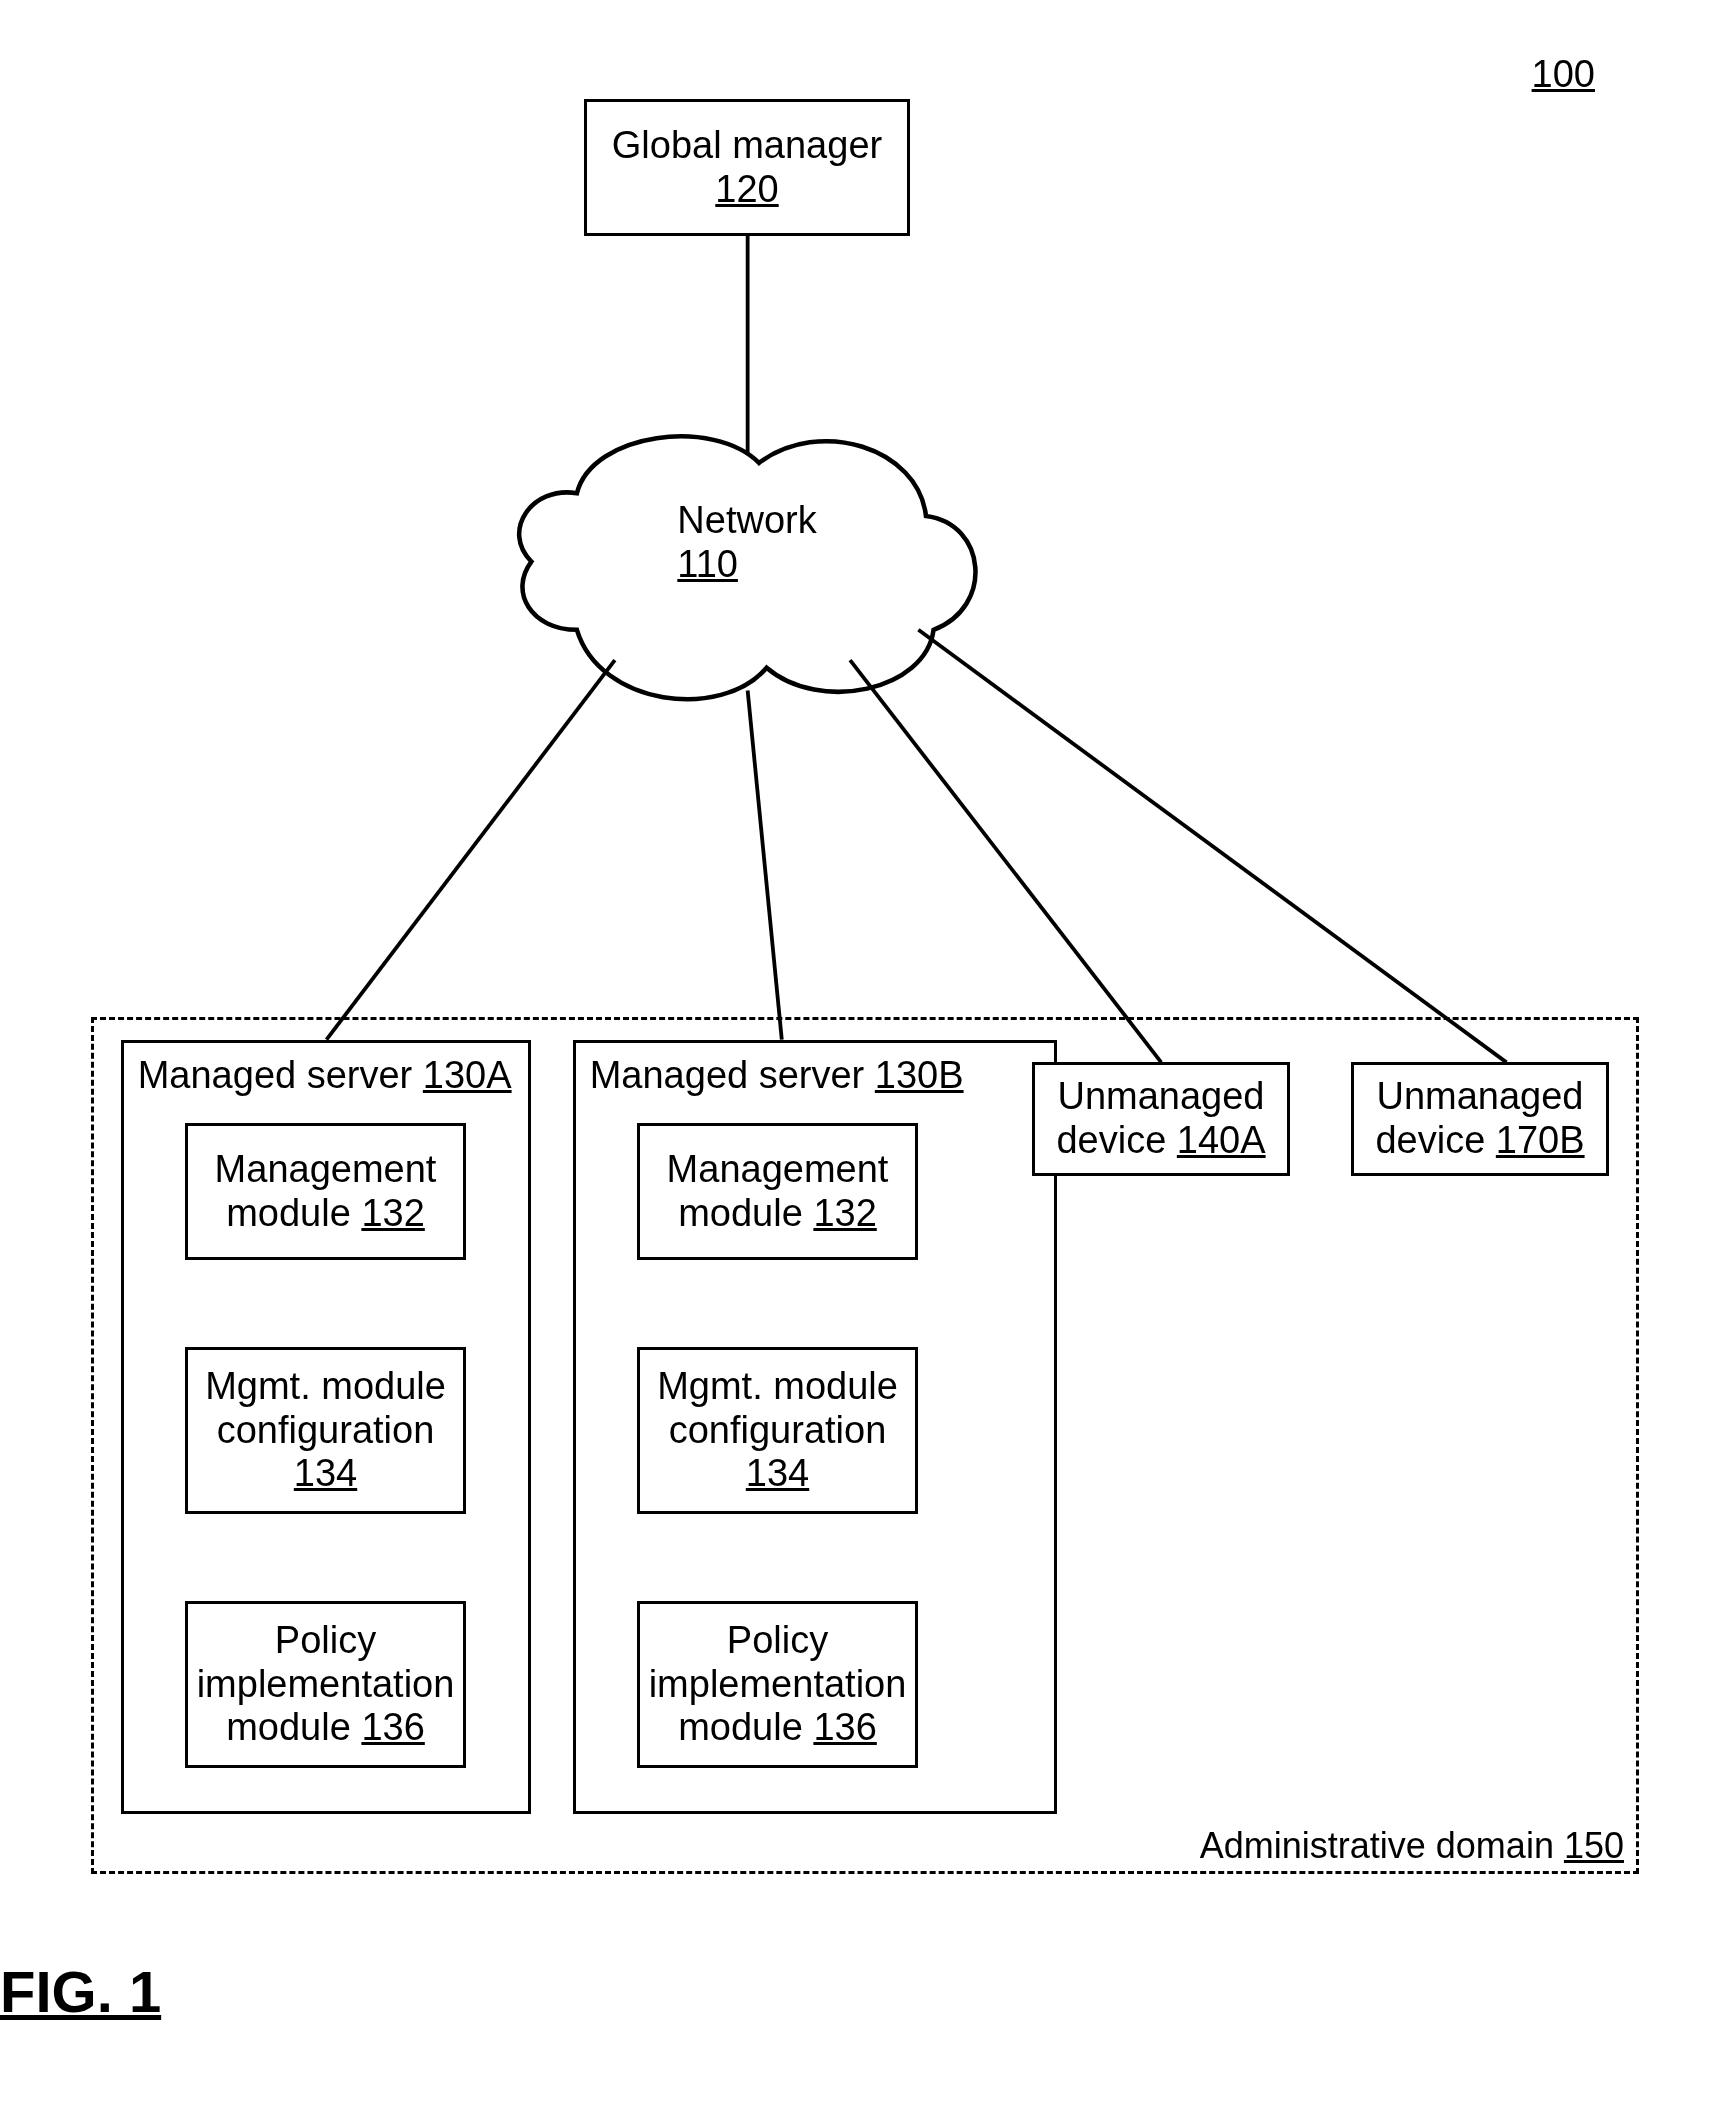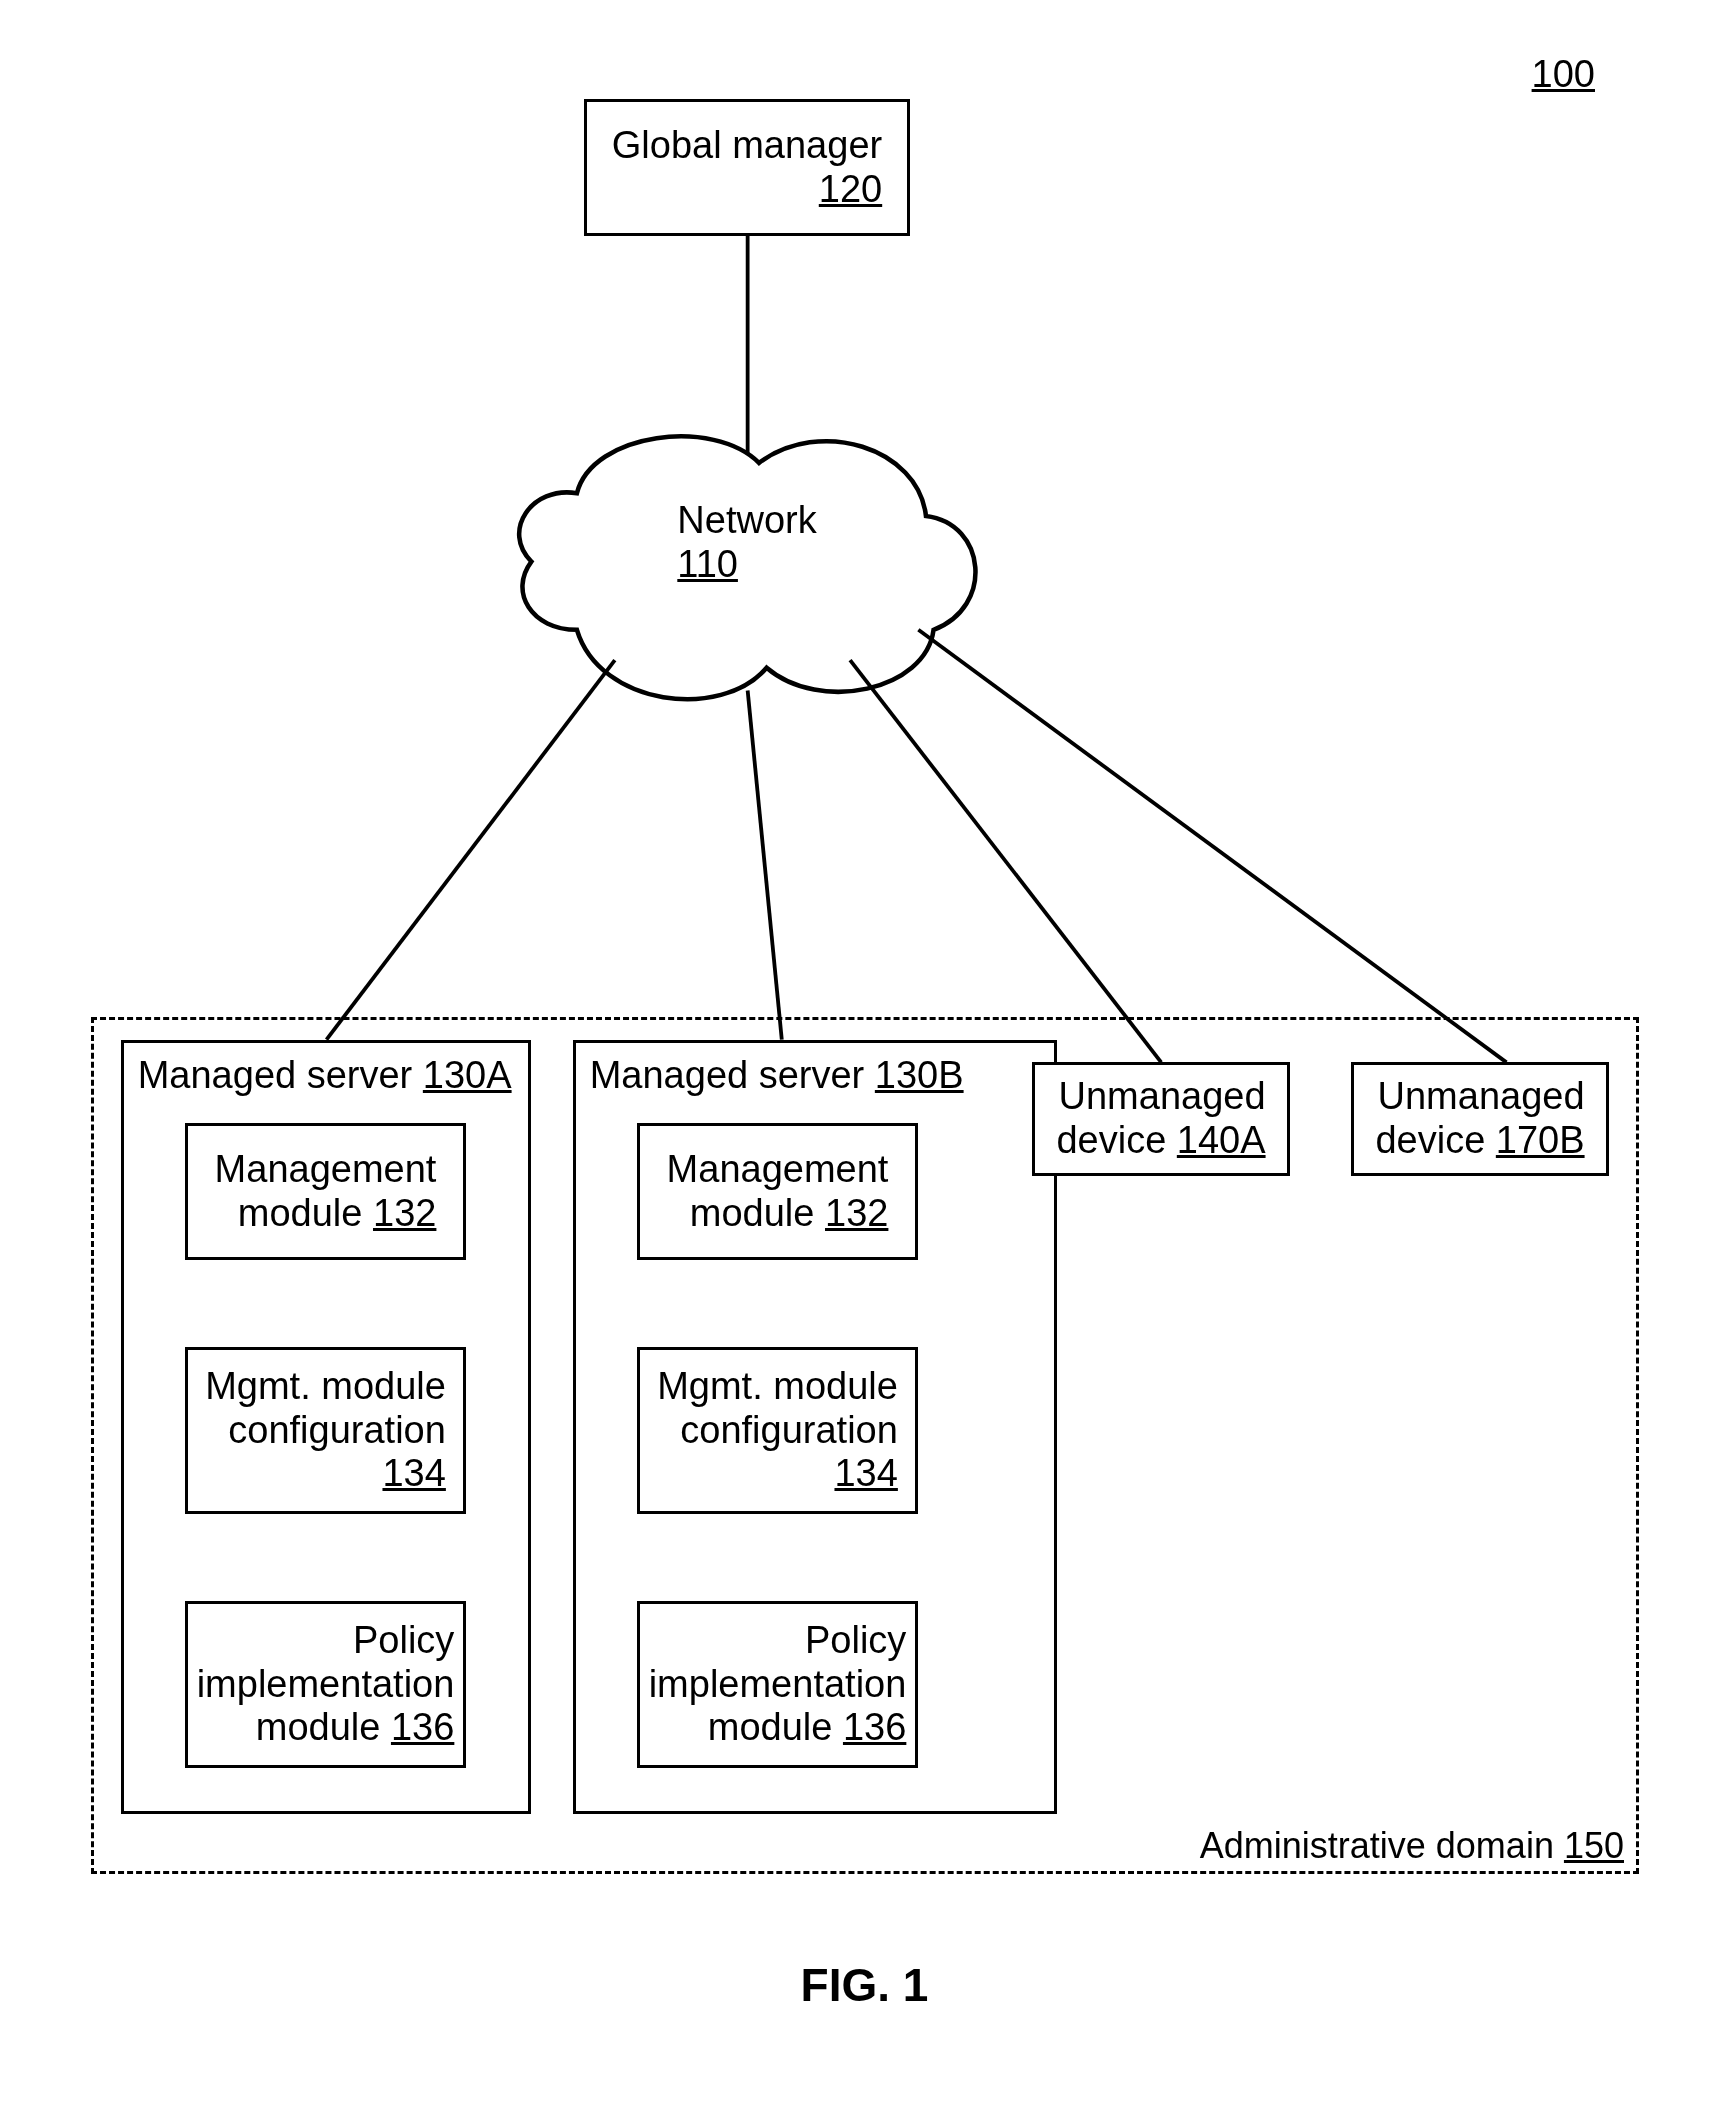--- a/index.html
+++ b/index.html
@@ -12,40 +12,41 @@
   .canvas {
     position: relative;
     width: 1729px;
     height: 2108px;
     background: #fff;
   }
   .abs { position: absolute; }
   .box {
     border: 3.8px solid #000;
     background: #fff;
-    text-align: right;
+    text-align: center;
   }
   .figref {
     text-align: right;
     font-size: 38px;
     text-decoration: underline;
   }
   .bigtxt { font-size: 38px; line-height: 1.15; }
   .under { text-decoration: underline; }
   .center { display:flex; flex-direction:column; align-items:center; justify-content:center; }
   .domain {
     border: 3.8px dashed #000;
   }
   .domlabel {
     font-size: 36px;
   }
   .figtitle {
-    font-size: 46px;
+    font-size: 58px;
     font-weight: bold;
-    text-align: center;
+    text-align: left;
+    text-decoration: underline;
   }
   svg.lines { position:absolute; left:0; top:0; pointer-events:none; }
 </style>
 </head>
 <body>
 
 <div class="canvas">
 
   <div class="abs figref" style="left:1474px; top:53px; width:121px;">100</div>
 

